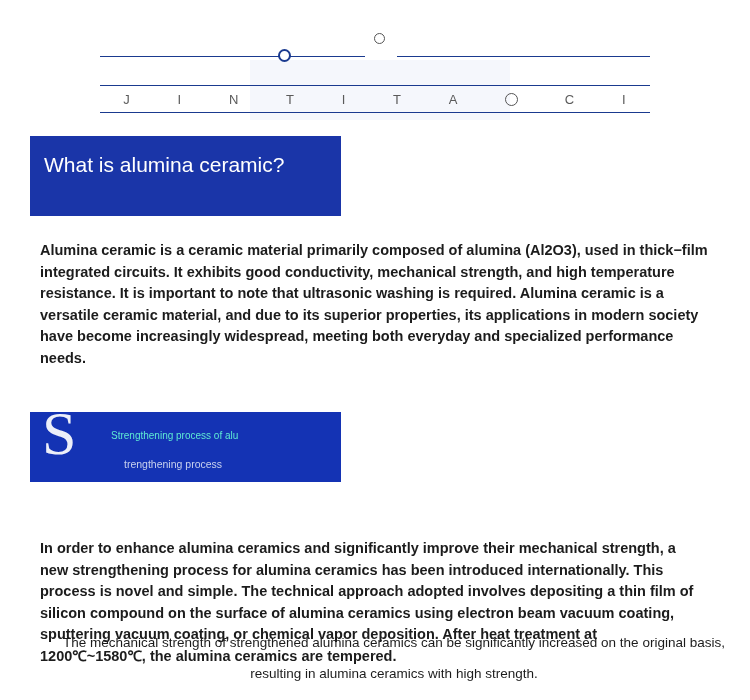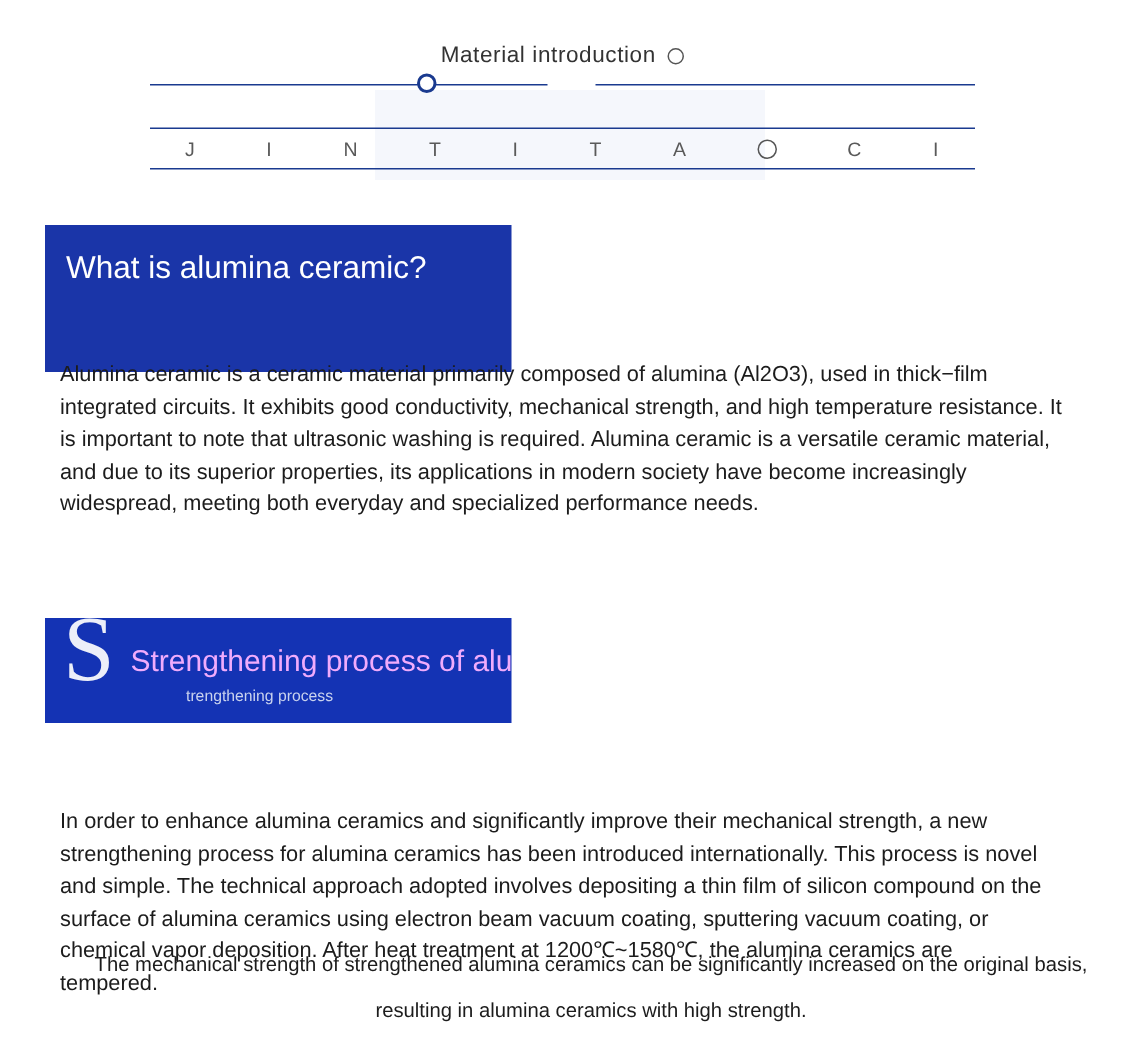--- a/index.html
+++ b/index.html
@@ -92,40 +92,41 @@
 
   
   .heading-box {
     position: absolute;
     left: 30px;
     background: #1a35a8;
     color: #ffffff;
     box-sizing: border-box;
   }
   .heading-box-1 {
-    top: 150px;
+    top: 136px;
     width: 311px;
-    height: 98px;
+    height: 80px;
     padding: 13px 12px 0 14px;
   }
   .heading-box-1 .htext {
     font-size: 21px;
     line-height: 31px;
     font-weight: 400;
   }
 
   
   .para {
     position: absolute;
     left: 40px;
     width: 672px;
     font-size: 14.5px;
     line-height: 21.5px;
     color: #1c1c1c;
     text-align: left;
+    font-weight: bold;
   }
   .para-1 { top: 240px; }
   .para-2 { top: 499px; width: 662px; margin-top: 39px; }
 
   .para-3 {
     position: absolute;
     left: 44px;
     top: 627px;
     width: 700px;
     font-size: 13.5px;
@@ -149,24 +150,24 @@
     left: 12px;
     top: -10px;
     font-size: 62px;
     line-height: 62px;
     color: #eceff9;
     font-family: "Liberation Serif", serif;
     font-weight: 400;
   }
   .heading-box-2 .h2text {
     position: absolute;
-    left: 57px;
+    left: 81px;
     top: 18px;
-    font-size: 20px;
-    color: #f0abfc;
+    font-size: 10px;
+    color: #5eead4;
     white-space: nowrap;
   }
   .heading-box-2 .h2sub {
     position: absolute;
     left: 70px;
     top: 46px;
     font-size: 10.5px;
     color: #c9d2ee;
     white-space: nowrap;
     padding-left: 24px;
@@ -184,21 +185,21 @@
   }
 </style>
 </head>
 <body>
 
 <div class="wash"></div>
 
 <div class="header">
 
   <div class="header-title">
-    <span>Material introduction</span><span class="circle-mark"></span>
+    <span class="circle-mark"></span>
   </div>
 
   <div class="rule rule-left"></div>
   <div class="rule rule-right"></div>
   <div class="rule-dot"></div>
 
   <div class="letterbar">
     <span>J</span>
     <span>I</span>
     <span>N</span>

